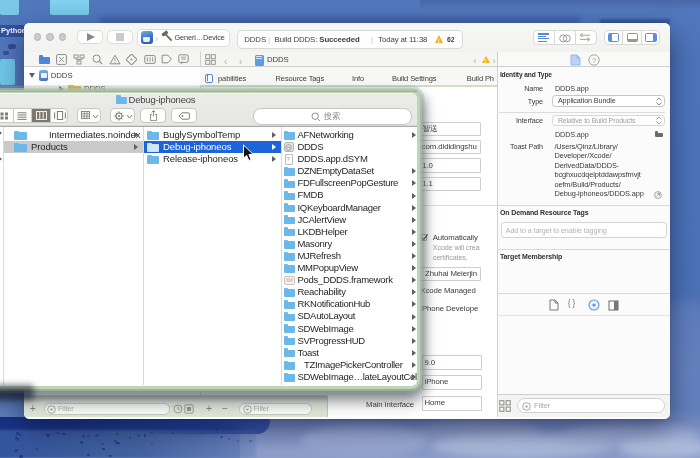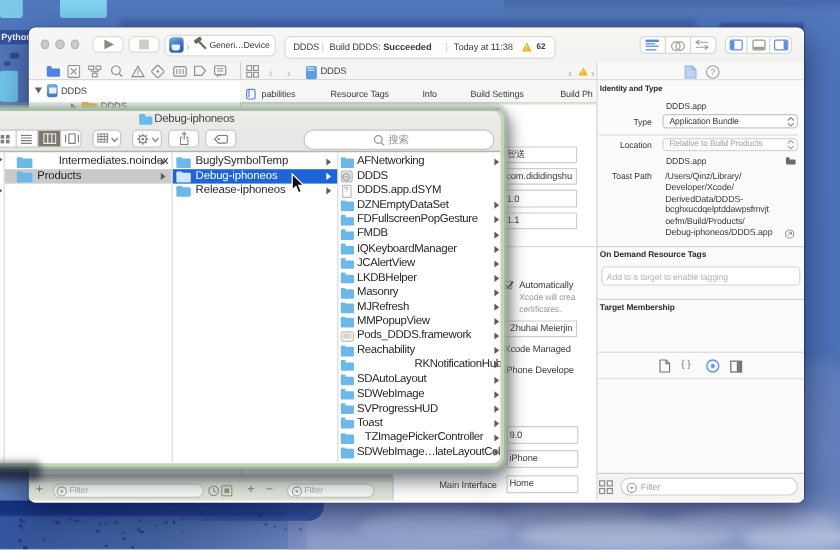--- a/index.html
+++ b/index.html
@@ -256,29 +256,30 @@
 <div class="a" style="left:497.5px;top:52.4px;width:172.5px;height:13.2px;background:#f9f9f8;"></div>
 <svg class="a" style="left:569.5px;top:54.2px" width="11" height="12" viewBox="0 0 11 12">
         <path d="M1 1 L7 1 L10 4 L10 11 L1 11 Z" fill="#bcd4f2" stroke="#8fb4e4" stroke-width="0.9"></path>
         <path d="M7 1 L7 4 L10 4" fill="none" stroke="#8fb4e4" stroke-width="0.9"></path>
       </svg>
 <svg class="a" style="left:588.4px;top:54.4px" width="12" height="12" viewBox="0 0 12 12">
         <circle cx="6" cy="6" r="5.2" fill="none" stroke="#9a9a98" stroke-width="0.9"></circle>
         <text x="6" y="8.6" font-size="7.5" text-anchor="middle" fill="#9a9a98" font-family="Liberation Sans">?</text>
       </svg>
 <div class="a tx" style="left:499.9px;top:70.9px;font-size:6.6px;color:#2e2e2e;font-weight:bold;letter-spacing:-0.1px;">Identity and Type</div>
+<div class="a tx" style="left:343px;top:84.6px;width:200px;text-align:right;font-size:7.2px;color:#3a3a3a;">Name</div>
 <div class="a tx" style="left:555px;top:84.6px;font-size:7.2px;color:#3a3a3a;">DDDS.app</div>
 <div class="a tx" style="left:343px;top:97.6px;width:200px;text-align:right;font-size:7.2px;color:#3a3a3a;">Type</div>
 <div class="a" style="left:552px;top:95px;width:113.2px;height:11.8px;background:#fff;border:1px solid #c6c6c5;border-radius:3.5px;box-sizing:border-box;"></div>
 <div class="a tx" style="left:557.9px;top:97.4px;font-size:7.2px;color:#3a3a3a;">Application Bundle</div>
 <svg class="a" style="left:654.5px;top:96.6px" width="8" height="9" viewBox="0 0 8 9">
         <path d="M1.5 3.4 L4 1 L6.5 3.4 M1.5 5.6 L4 8 L6.5 5.6" fill="none" stroke="#8a8a88" stroke-width="1"></path>
       </svg>
 <div class="a" style="left:499px;top:111.5px;width:166.2px;height:0.8px;background:#dcdcdb;"></div>
-<div class="a tx" style="left:343px;top:116.9px;width:200px;text-align:right;font-size:7.2px;color:#3a3a3a;">Location</div>
+<div class="a tx" style="left:343px;top:116.9px;width:200px;text-align:right;font-size:7.2px;color:#3a3a3a;">Interface</div>
 <div class="a" style="left:552px;top:114.7px;width:113.2px;height:11.3px;background:#fdfdfd;border:1px solid #d6d6d5;border-radius:3.5px;box-sizing:border-box;"></div>
 <div class="a tx" style="left:557.9px;top:116.9px;font-size:7.0px;color:#9e9e9c;">Relative to Build Products</div>
 <svg class="a" style="left:654.5px;top:116.2px" width="8" height="9" viewBox="0 0 8 9">
         <path d="M1.5 3.4 L4 1 L6.5 3.4 M1.5 5.6 L4 8 L6.5 5.6" fill="none" stroke="#a8a8a6" stroke-width="1"></path>
       </svg>
 <div class="a tx" style="left:555px;top:130.6px;font-size:7.2px;color:#3a3a3a;">DDDS.app</div>
 <div class="a" style="left:655px;top:131.2px;width:8px;height:6px;">
         <div class="a" style="left:0;top:0;width:3.4px;height:3px;background:#6a6a68;border-radius:1px 1px 0 0"></div>
         <div class="a" style="left:0;top:1.5px;width:8px;height:4.5px;background:#6a6a68;border-radius:1px"></div>
       </div>
@@ -511,21 +512,21 @@
 <div class="a" style="left:283.5px;top:287.9px;width:11px;height:9px;">
         <div class="a" style="left:0;top:0;width:4.6px;height:3px;background:#6cb8e8;border-radius:1px 1px 0 0"></div>
         <div class="a" style="left:0;top:1.5px;width:11px;height:7.5px;background:#6cb8e8;border-radius:1px"></div>
       </div>
 <div class="a tx" style="left:297.5px;top:287.2px;font-size:9.5px;color:#262626;letter-spacing:-0.3px;">Reachability</div>
 <div class="a" style="left:411.5px;top:289.3px;width:0;height:0;border-left:4.5px solid #5f5f5f;border-top:3.2px solid transparent;border-bottom:3.2px solid transparent;"></div>
 <div class="a" style="left:283.5px;top:300.0px;width:11px;height:9px;">
         <div class="a" style="left:0;top:0;width:4.6px;height:3px;background:#6cb8e8;border-radius:1px 1px 0 0"></div>
         <div class="a" style="left:0;top:1.5px;width:11px;height:7.5px;background:#6cb8e8;border-radius:1px"></div>
       </div>
-<div class="a tx" style="left:297.5px;top:299.3px;font-size:9.5px;color:#262626;letter-spacing:-0.3px;margin-left:48px;">RKNotificationHub</div>
+<div class="a tx" style="left:297.5px;top:299.3px;font-size:9.5px;color:#262626;letter-spacing:-0.3px;">RKNotificationHub</div>
 <div class="a" style="left:411.5px;top:301.40000000000003px;width:0;height:0;border-left:4.5px solid #5f5f5f;border-top:3.2px solid transparent;border-bottom:3.2px solid transparent;"></div>
 <div class="a" style="left:283.5px;top:312.09999999999997px;width:11px;height:9px;">
         <div class="a" style="left:0;top:0;width:4.6px;height:3px;background:#6cb8e8;border-radius:1px 1px 0 0"></div>
         <div class="a" style="left:0;top:1.5px;width:11px;height:7.5px;background:#6cb8e8;border-radius:1px"></div>
       </div>
 <div class="a tx" style="left:297.5px;top:311.4px;font-size:9.5px;color:#262626;letter-spacing:-0.3px;">SDAutoLayout</div>
 <div class="a" style="left:411.5px;top:313.5px;width:0;height:0;border-left:4.5px solid #5f5f5f;border-top:3.2px solid transparent;border-bottom:3.2px solid transparent;"></div>
 <div class="a" style="left:283.5px;top:324.19999999999993px;width:11px;height:9px;">
         <div class="a" style="left:0;top:0;width:4.6px;height:3px;background:#6cb8e8;border-radius:1px 1px 0 0"></div>
         <div class="a" style="left:0;top:1.5px;width:11px;height:7.5px;background:#6cb8e8;border-radius:1px"></div>

